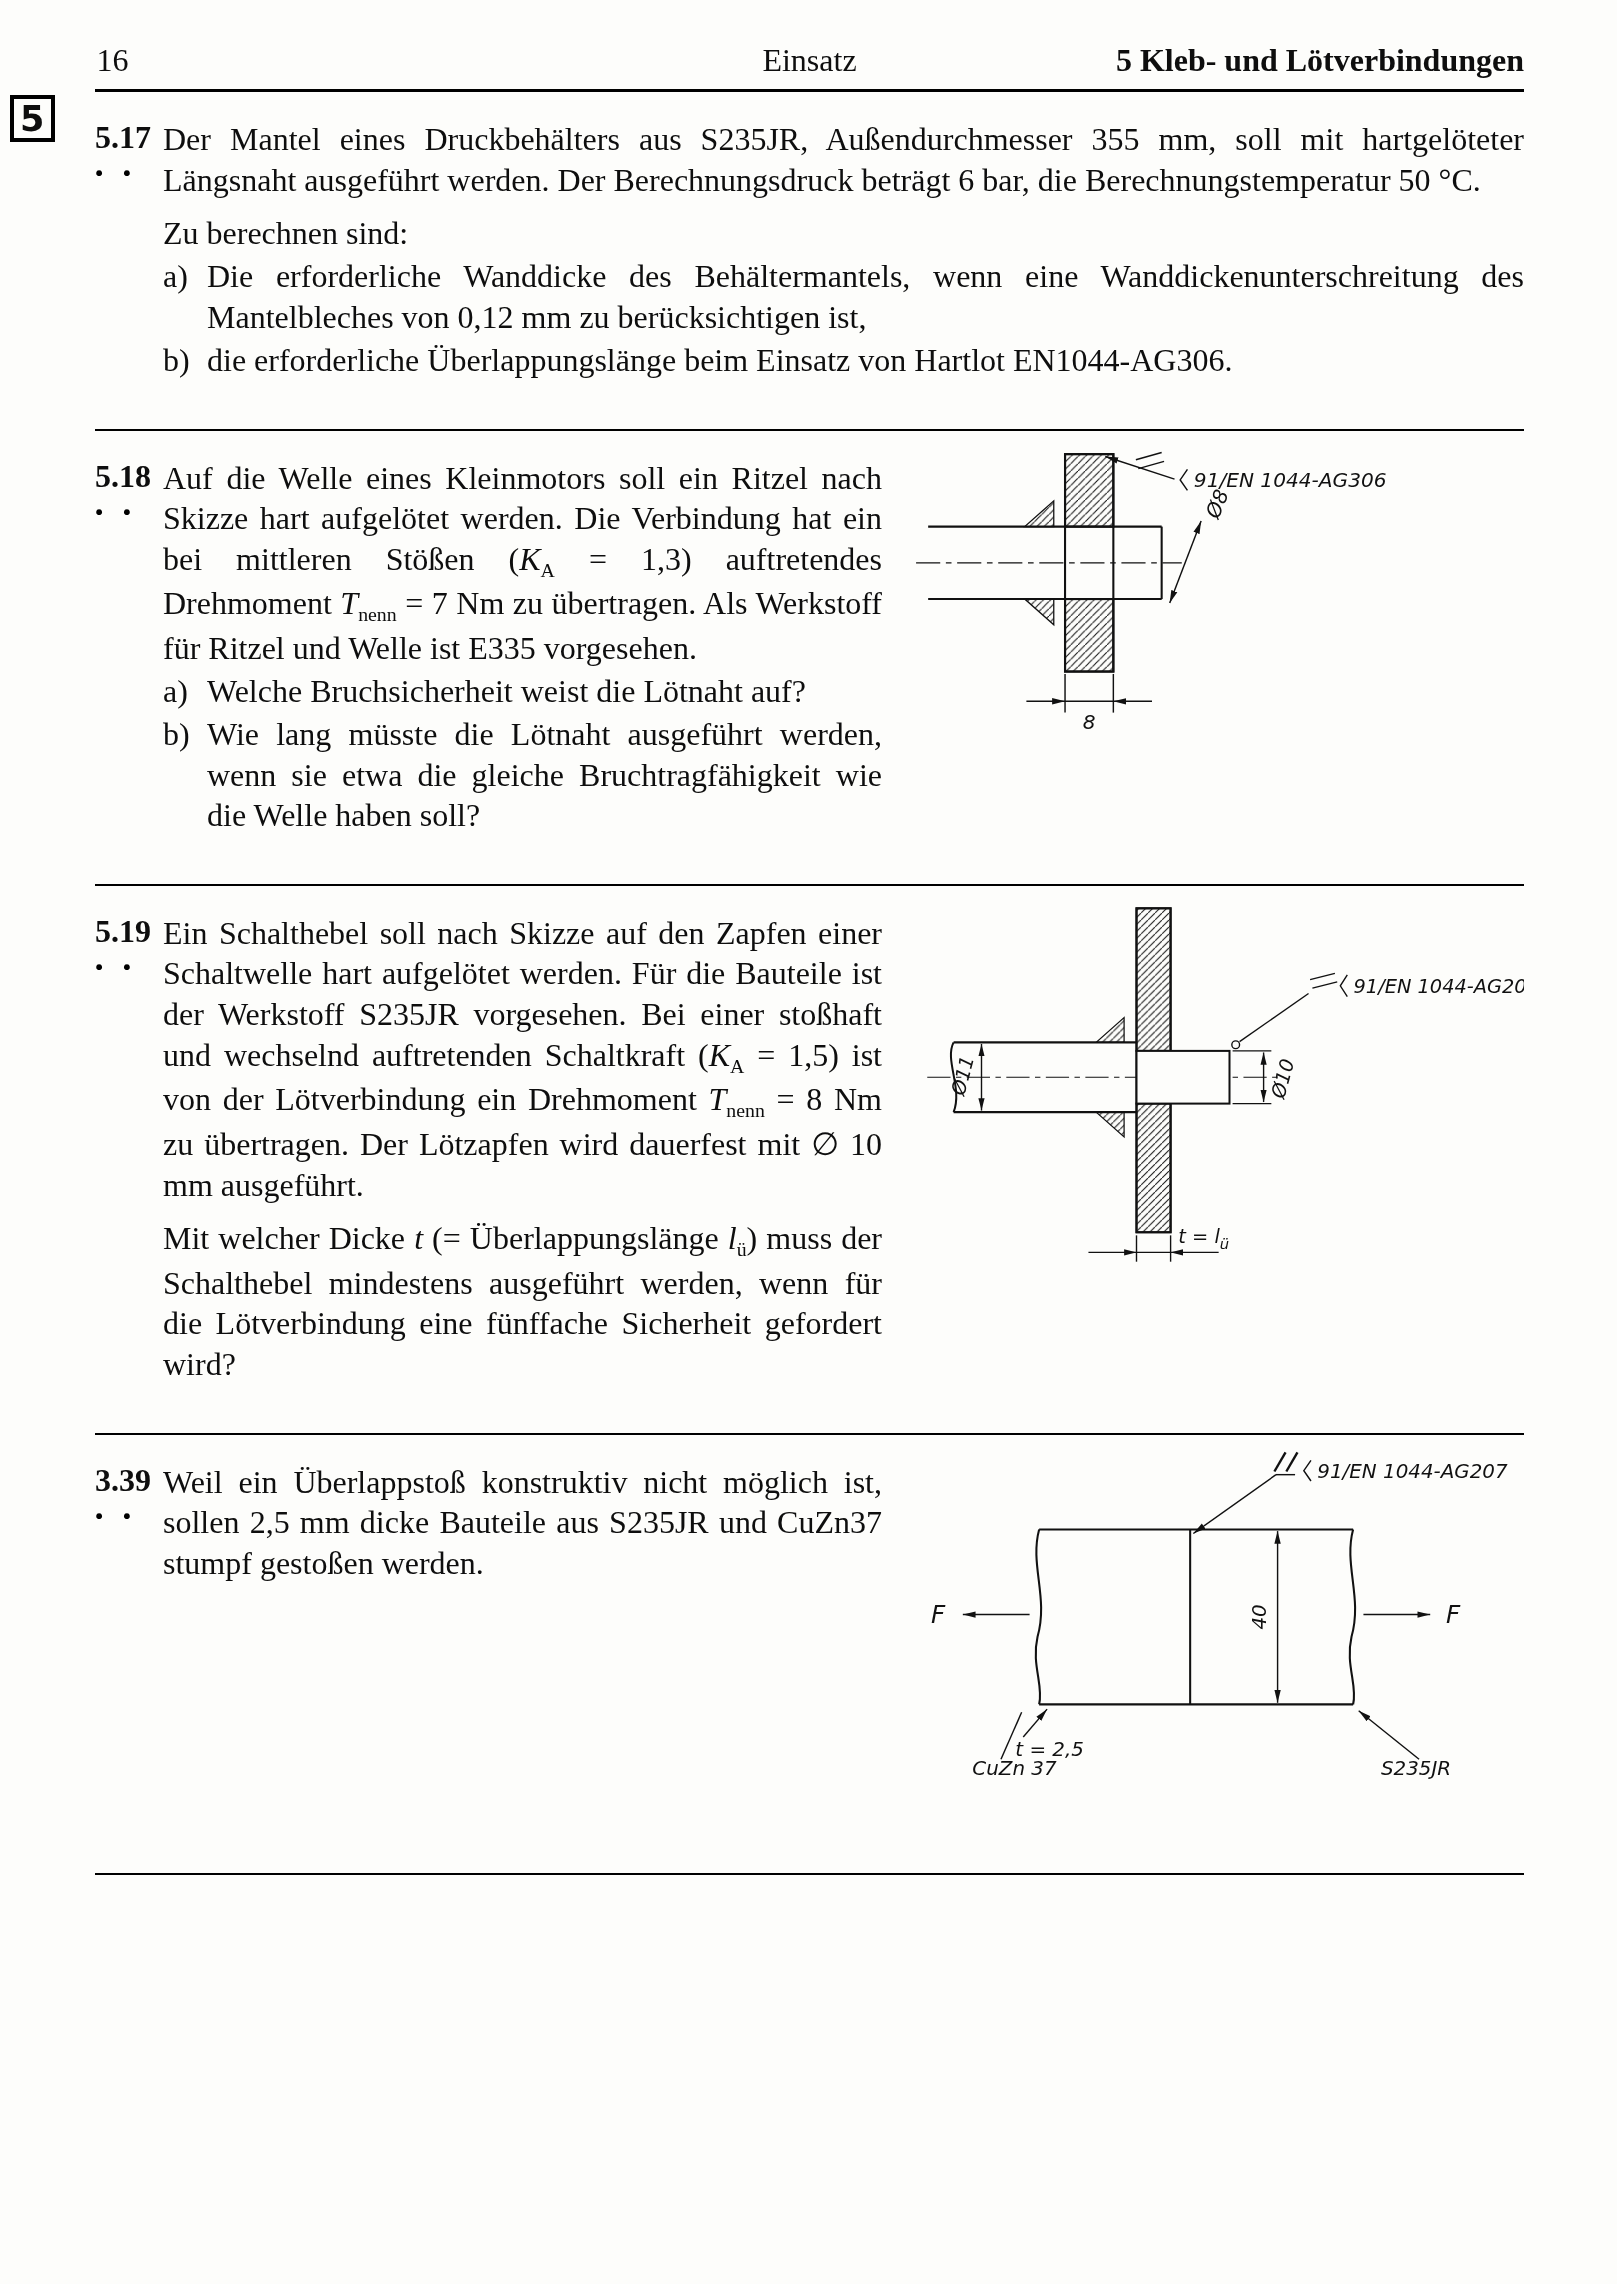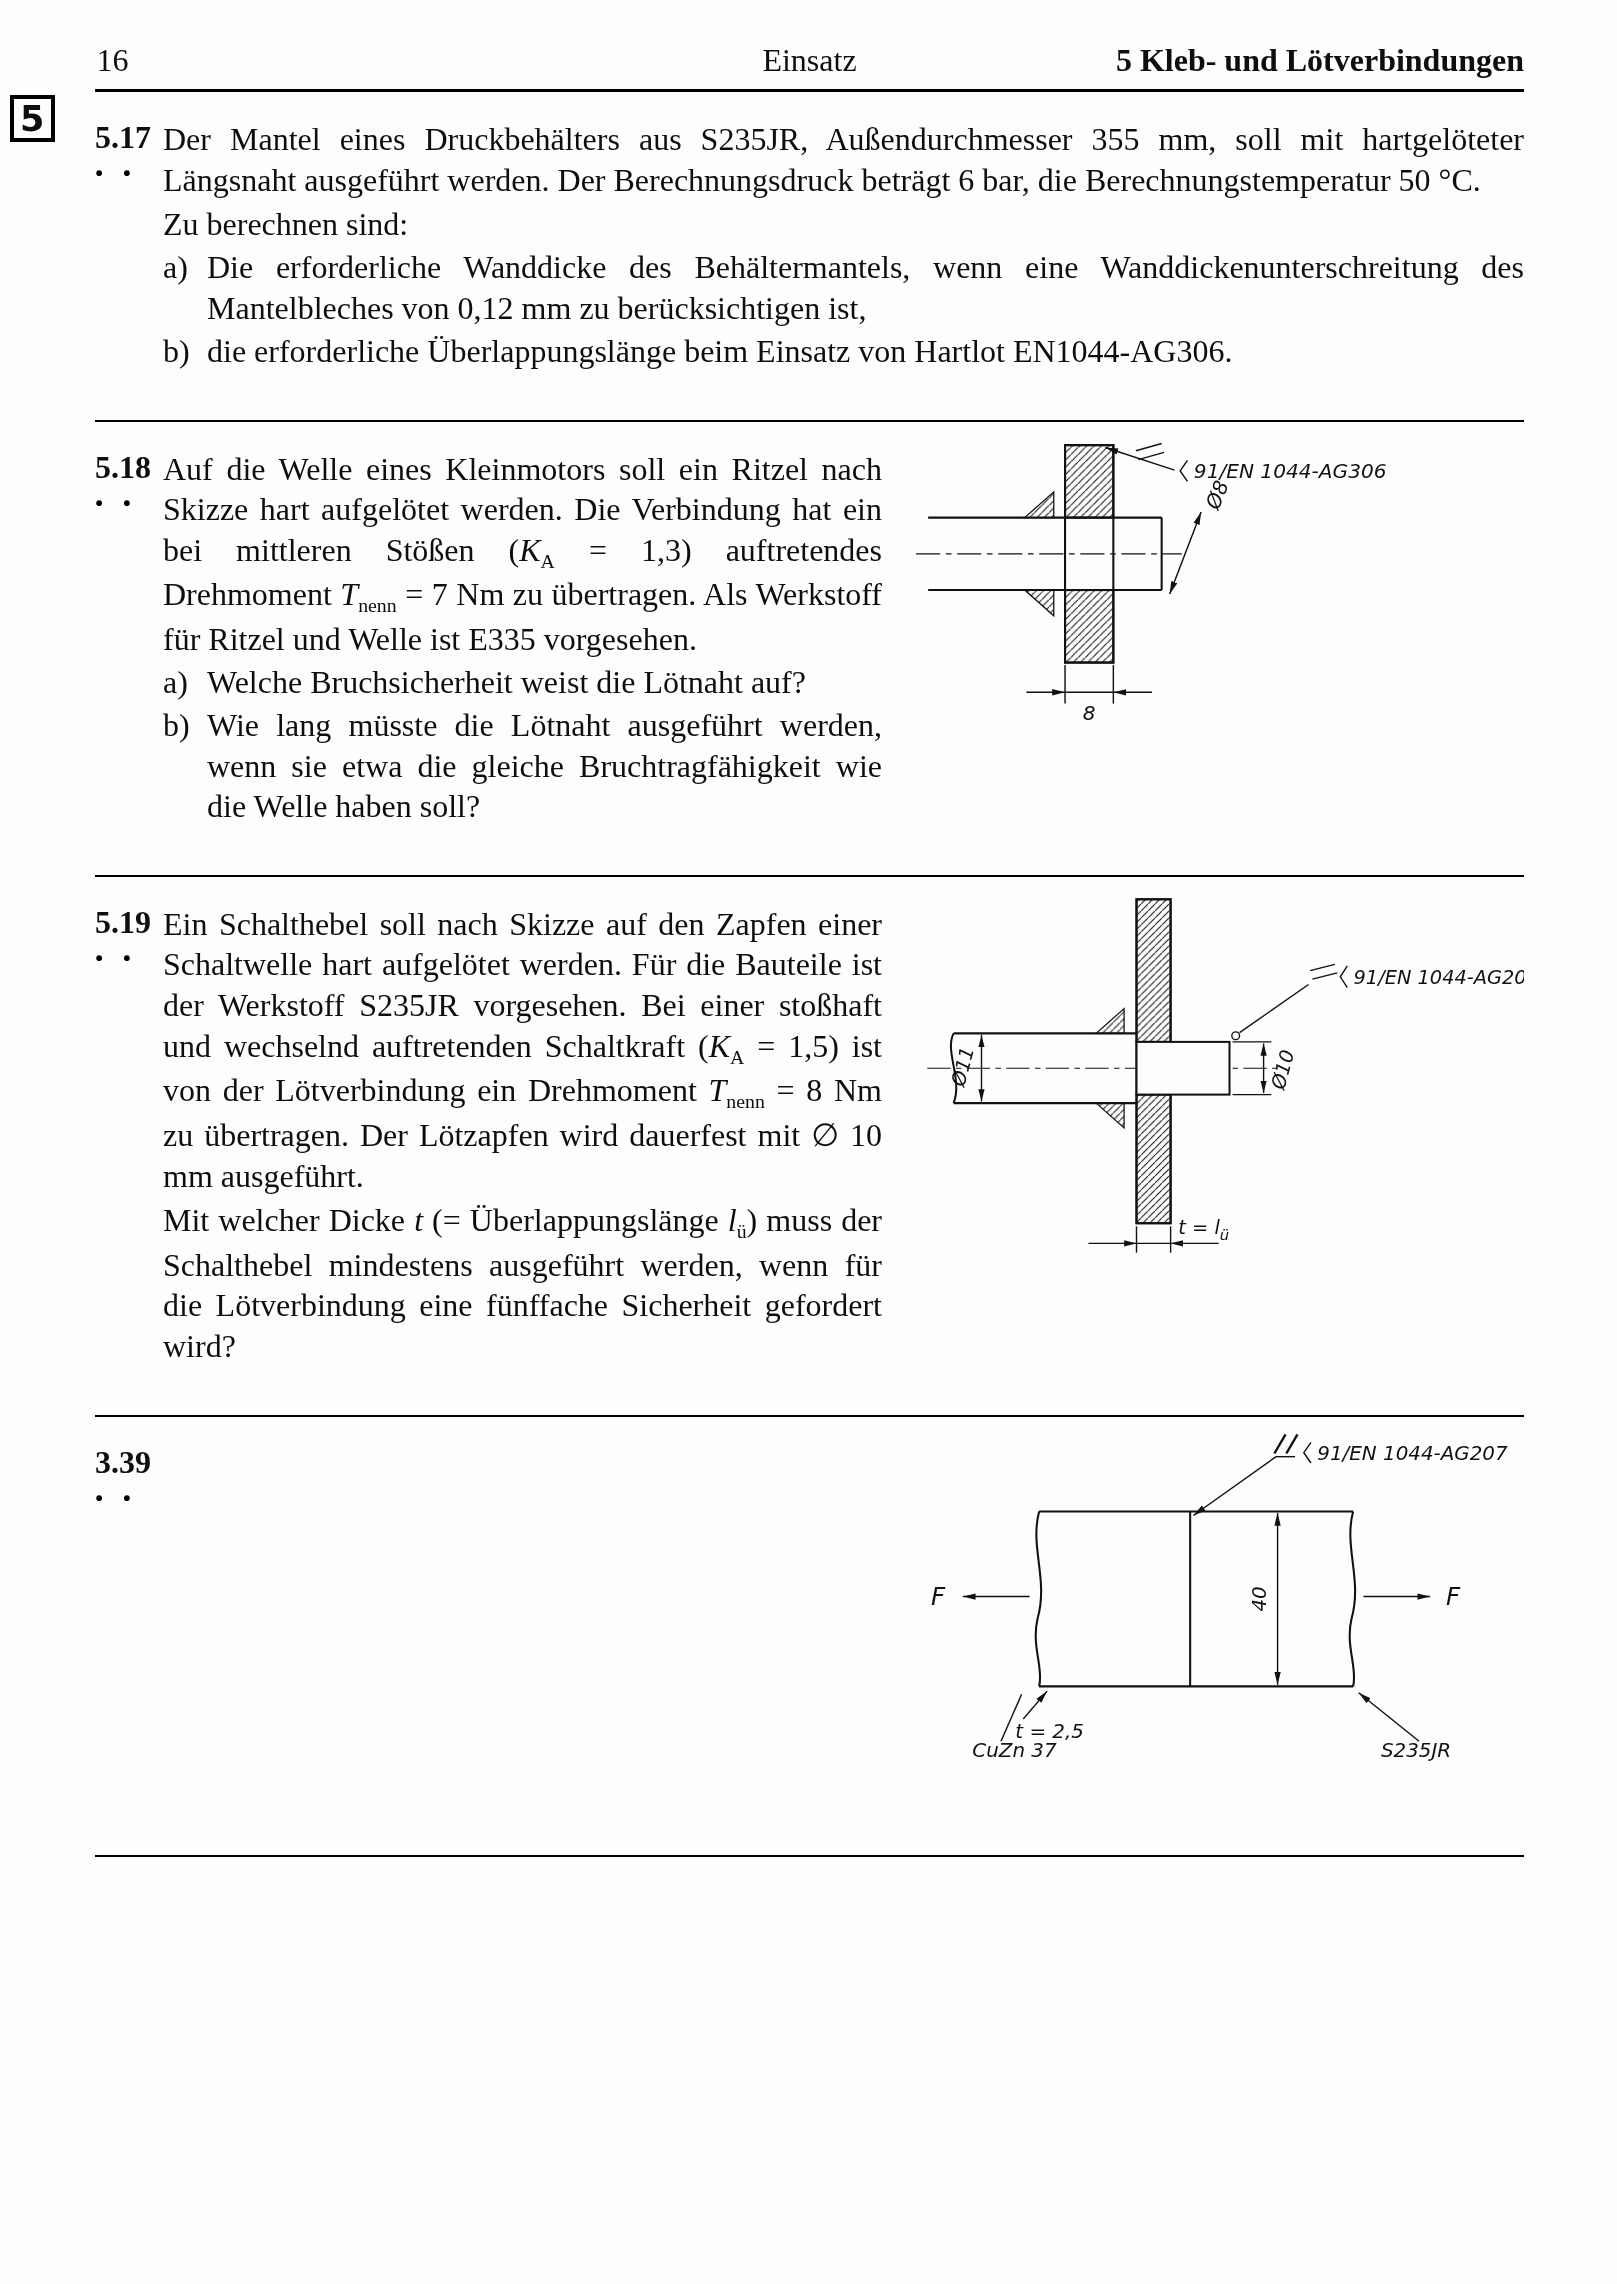--- a/index.html
+++ b/index.html
@@ -23,21 +23,21 @@
     position:relative; display:flex;
     padding:27px 0 48px; border-bottom:2.4px solid #000;
   }
   .num-col { width:68px; flex:none; }
   .exnum { font-weight:bold; font-size:32px; line-height:1.15; }
   .dots { font-size:13.7px; letter-spacing:8px; margin-top:9.7px; color:#000; }
   .text-col { font-size:32px; line-height:1.27; text-align:justify; }
   section.full .text-col { flex:1; }
   section.has-fig .text-col { width:719px; flex:none; }
   .para { margin:0; }
-  .para + .para { margin-top:4px; }
+  .para + .para { margin-top:13px; }
   .li { display:flex; margin-top:2.4px; }
   .li .marker { width:44px; flex:none; }
   .li .li-text { flex:1; text-align:justify; }
   sub { font-size:0.62em; }
   i { font-style:italic; }
   .fig { position:absolute; right:0; }
   #fig18 { top:11.3px; }
   #fig19 { top:13px; }
   #fig20 { top:3.2px; }
   .ex20 { min-height:363px; }
@@ -210,20 +210,21 @@
       </g>
     </svg>
   </section>
 
   <section class="exercise has-fig ex20">
     <div class="num-col">
       <div class="exnum">3.39</div>
       <div class="dots">● ●</div>
     </div>
     <div class="text-col">
+      <p class="para">Weil ein Überlappstoß konstruktiv nicht möglich ist, sollen 2,5 mm dicke Bauteile aus S235JR und CuZn37 stumpf gestoßen werden.</p>
     </div>
 
     <svg id="fig20" class="fig" width="620" height="342" viewBox="0 0 780 430">
       <defs>
         <marker id="a20" orient="auto-start-reverse" markerUnits="userSpaceOnUse" markerWidth="16" markerHeight="10" refX="16" refY="5">
           <path d="M0,1 L16,5 L0,9 z" fill="#111"></path>
         </marker>
       </defs>
       <g>
         <line class="ol" x1="170" y1="115" x2="565" y2="115"></line>

